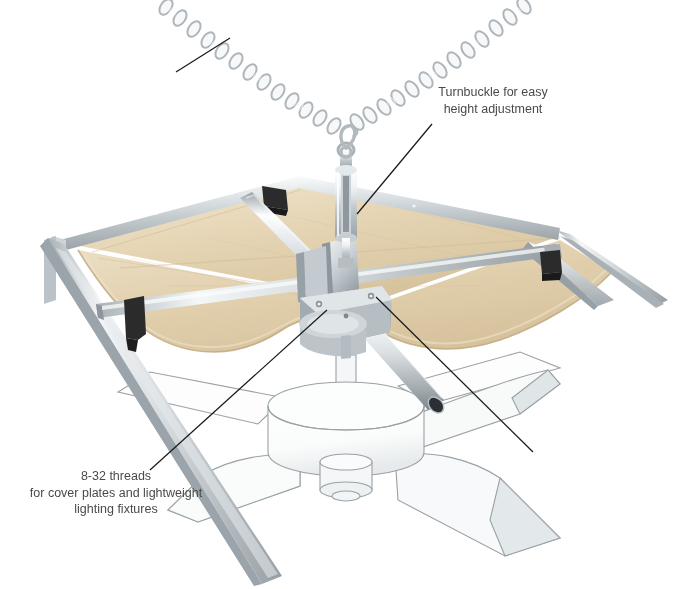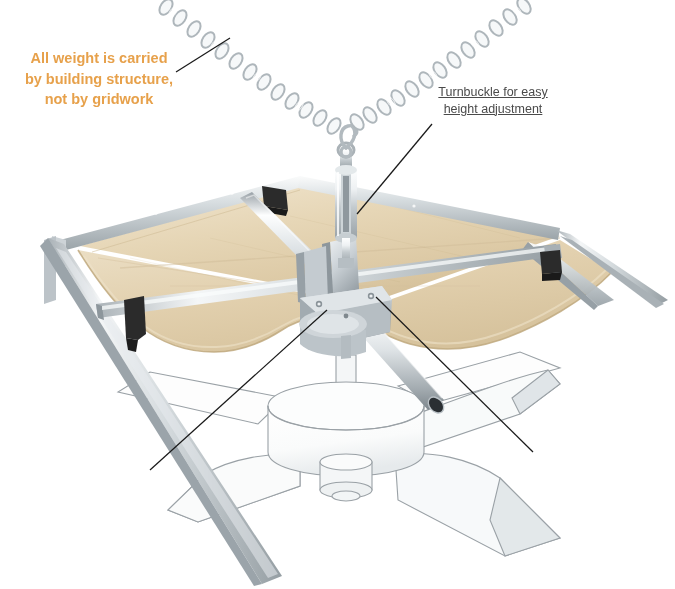--- a/index.html
+++ b/index.html
@@ -3,21 +3,21 @@
 <meta charset="utf-8">
 <style>
   html,body{margin:0;padding:0;background:#fff;}
   body{width:675px;height:589px;overflow:hidden;
        font-family:"Liberation Sans","DejaVu Sans",sans-serif;}
   #stage{position:relative;width:675px;height:589px;background:#ffffff;}
   #art{position:absolute;left:0;top:0;width:675px;height:589px;}
 
   .callout{position:absolute;text-align:center;line-height:1.33;
            white-space:pre-line;}
-  .callout.dark{color:#4a4a4a;font-size:12.5px;text-decoration:underline;}
+  .callout.dark{color:#4a4a4a;font-size:12.5px;}
   .callout.warn{color:#e7a14b;font-size:14.5px;font-weight:600;line-height:1.42;}
 
   #lbl-weight{left:8px;  top:48px;  width:182px;}
   #lbl-turn  {left:408px;top:84px;  width:170px;}
   #lbl-832   {left:2px;  top:468px; width:228px;}
   #lbl-1024  {left:488px;top:456px; width:186px;}
 </style>
 </head>
 <body>
 
@@ -294,22 +294,22 @@
     </g>
 
     <g stroke="#1a1a1a" stroke-width="1.25" fill="none">
       <line x1="176" y1="72" x2="230" y2="38"></line>
       <line x1="432" y1="124" x2="357" y2="214"></line>
       <line x1="150" y1="470" x2="327" y2="310"></line>
       <line x1="533" y1="452" x2="376" y2="297"></line>
     </g>
   </svg>
 
-  <div class="callout warn" id="lbl-weight">All weight is carried
-by building structure,
-not by gridwork</div>
 
   <div class="callout dark" id="lbl-turn">Turnbuckle for easy
 height adjustment</div>
 
+  <div class="callout dark" id="lbl-832">8-32 threads
+for cover plates and lightweight
+lighting fixtures</div>
 
 
 </div>
 
 </body></html>

